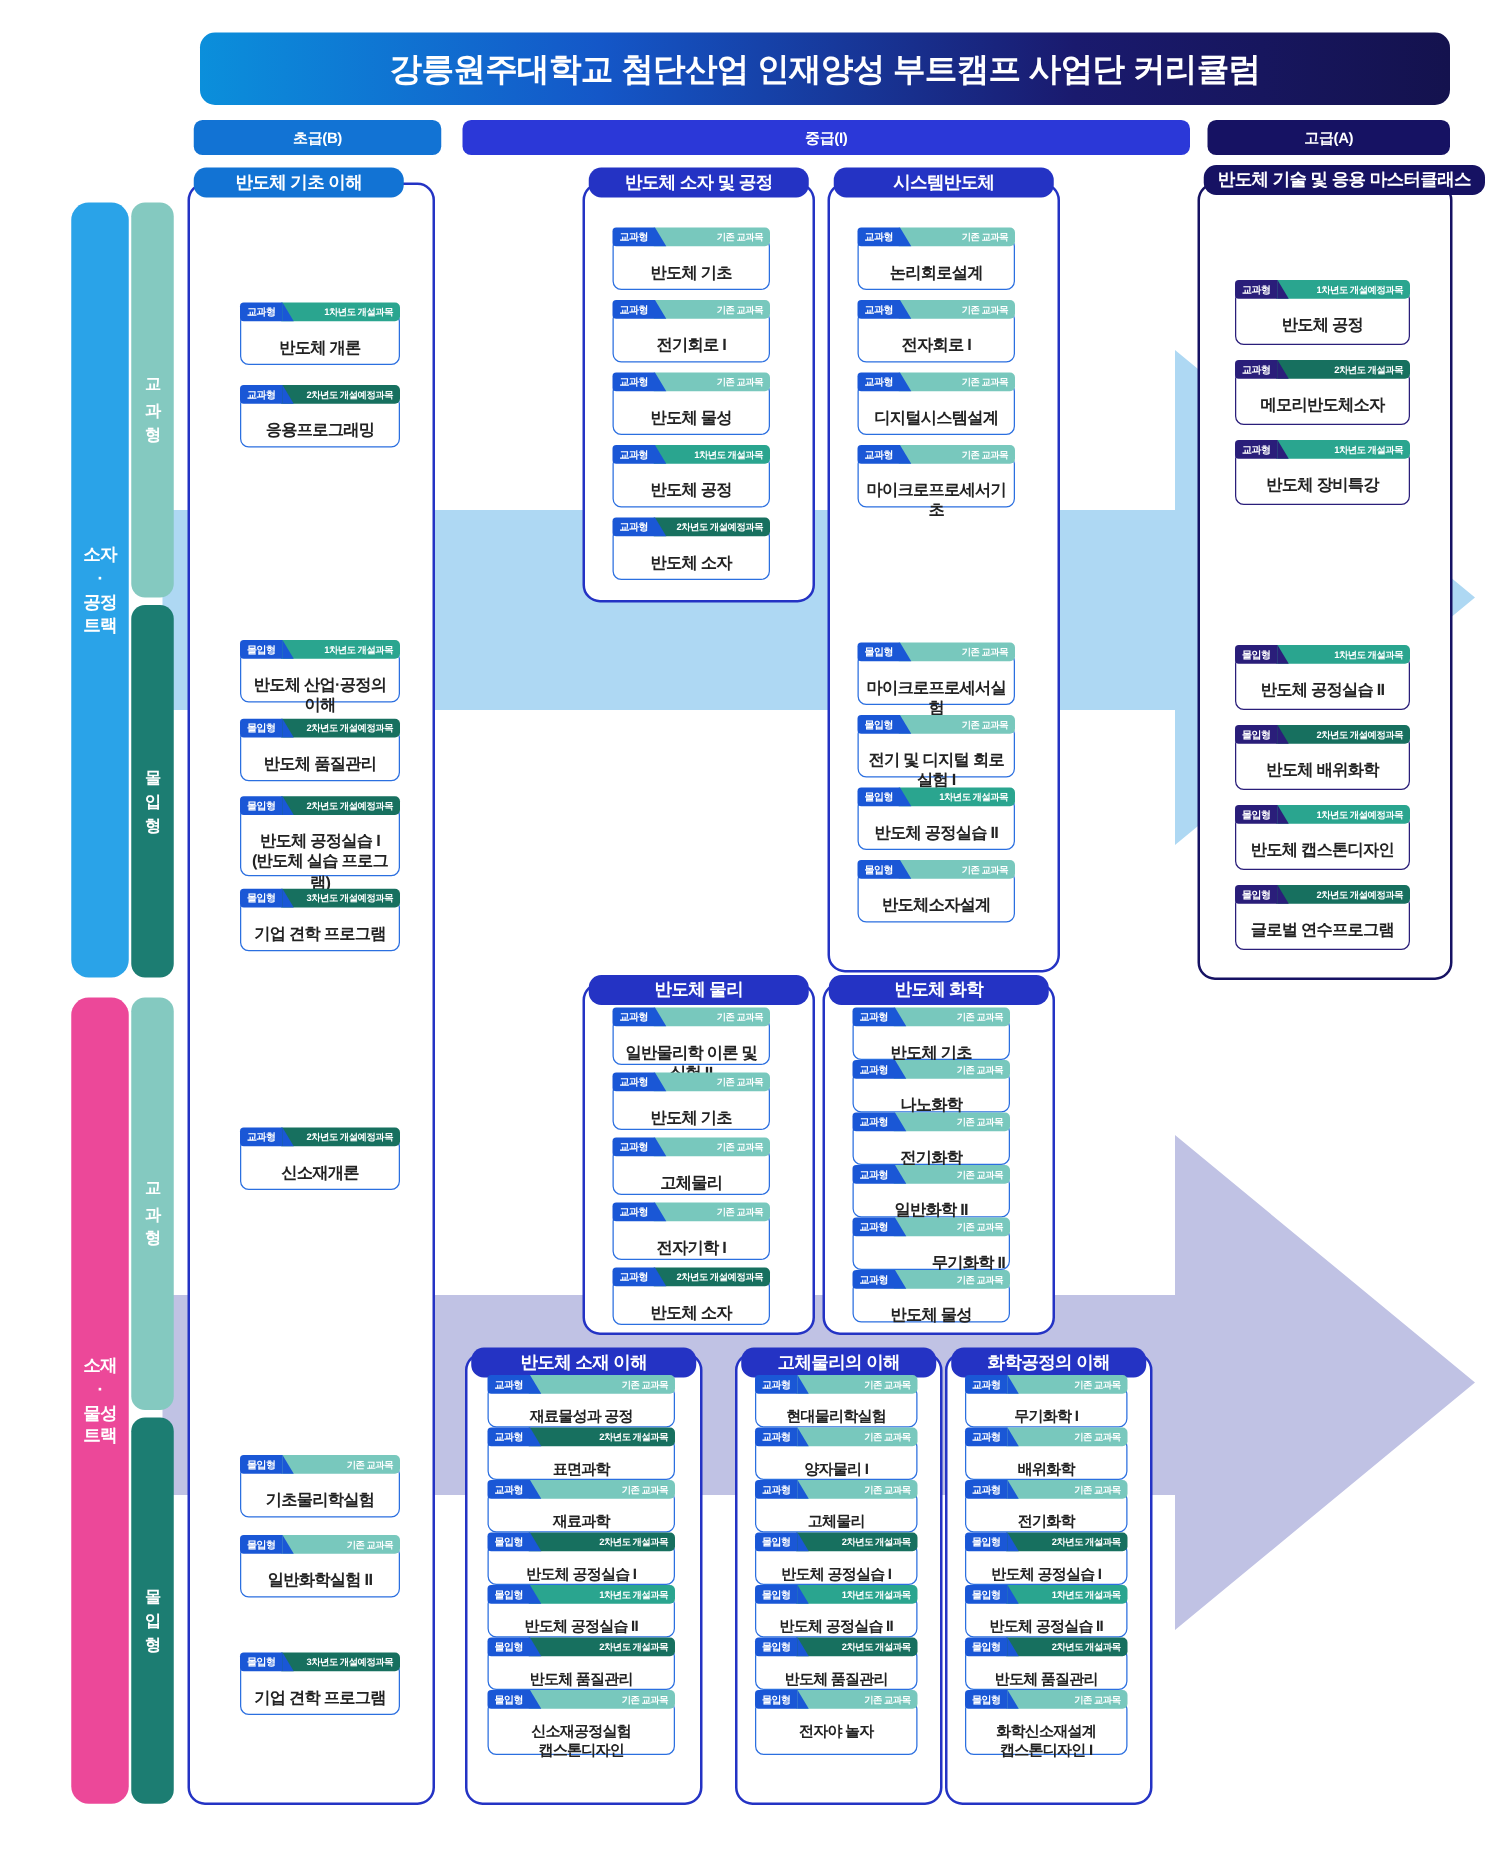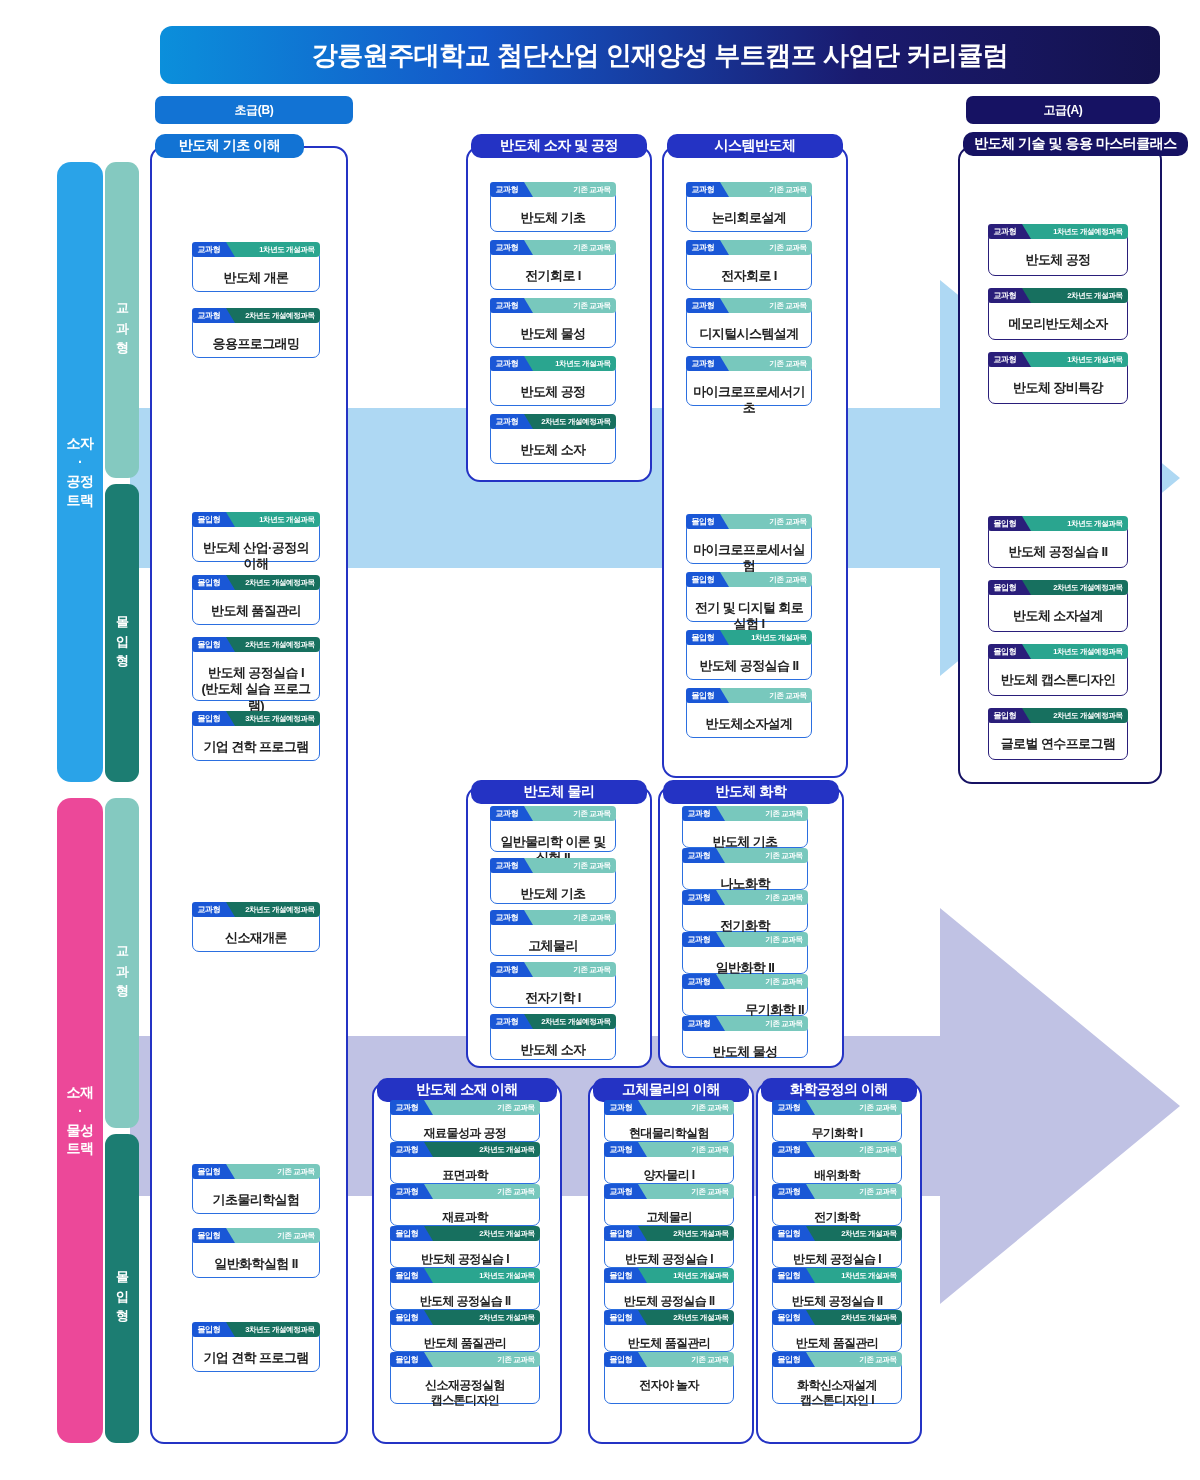--- a/index.html
+++ b/index.html
@@ -118,20 +118,21 @@
 <div id="root">
 
   <svg class="arrow" width="1200" height="1480" style="left:0;top:0;position:absolute;">
     <polygon points="130,408 940,408 940,280 1180,478 940,676 940,568 130,568" fill="#aed8f3"></polygon>
     <polygon points="130,1036 940,1036 940,908 1180,1106 940,1304 940,1196 130,1196" fill="#c0c2e4"></polygon>
   </svg>
 
   <div class="title-bar">강릉원주대학교 첨단산업 인재양성 부트캠프 사업단 커리큘럼</div>
 
   <div class="level lv-b">초급(B)</div>
+  <div class="level lv-i">중급(I)</div>
   <div class="level lv-a">고급(A)</div>
 
   <div class="track track-a">
     <span style="white-space:pre-line;">소자
 ·
 공정
 트랙</span>
   </div>
   <div class="track track-b">
     <span style="white-space:pre-line;">소재
@@ -139,21 +140,21 @@
 물성
 트랙</span>
   </div>
 
   <div class="subtrack st-light" style="left:105px;top:162px;height:316px;">교과형</div>
   <div class="subtrack st-dark" style="left:105px;top:484px;height:298px;">몰입형</div>
   <div class="subtrack st-light" style="left:105px;top:798px;height:330px;">교과형</div>
   <div class="subtrack st-dark" style="left:105px;top:1134px;height:309px;">몰입형</div>
 
   <div class="panel" style="left:150px;top:146px;width:198px;height:1298px;"></div>
-  <div class="panel-head lvl1" style="left:155px;top:134px;width:149px;">반도체 기초 이해</div>
+  <div class="panel-head lvl1" style="left:155px;top:134px;width:168px;">반도체 기초 이해</div>
 
   <div class="panel" style="left:466px;top:146px;width:186px;height:336px;"></div>
   <div class="panel-head" style="left:471px;top:134px;width:176px;">반도체 소자 및 공정</div>
 
   <div class="panel" style="left:662px;top:146px;width:186px;height:632px;"></div>
   <div class="panel-head" style="left:667px;top:134px;width:176px;">시스템반도체</div>
 
   <div class="panel navy" style="left:958px;top:146px;width:204px;height:638px;"></div>
   <div class="panel-head navy" style="left:963px;top:132px;width:225px;">반도체 기술 및 응용 마스터클래스</div>
 
@@ -333,21 +334,21 @@
           <span class="tag-l navy">몰입형</span>
           <span class="tag-r tg-y1" style="flex: 1 1 0%;">1차년도 개설과목</span>
         </div>
         <span class="cname" style="white-space: pre-line;">반도체 공정실습 II</span>
       </div>
       <div class="card navy" style="left: 988px; top: 588px; width: 140px; height: 44px;">
         <div class="tagrow" style="width: 140px;">
           <span class="tag-l navy">몰입형</span>
           <span class="tag-r tg-y2" style="flex: 1 1 0%;">2차년도 개설예정과목</span>
         </div>
-        <span class="cname" style="white-space: pre-line;">반도체 소자설계</span>
+        <span class="cname" style="white-space: pre-line;">반도체 배위화학</span>
       </div>
       <div class="card navy" style="left: 988px; top: 652px; width: 140px; height: 44px;">
         <div class="tagrow" style="width: 140px;">
           <span class="tag-l navy">몰입형</span>
           <span class="tag-r tg-y1" style="flex: 1 1 0%;">1차년도 개설예정과목</span>
         </div>
         <span class="cname" style="white-space: pre-line;">반도체 캡스톤디자인</span>
       </div>
       <div class="card navy" style="left: 988px; top: 716px; width: 140px; height: 44px;">
         <div class="tagrow" style="width: 140px;">

